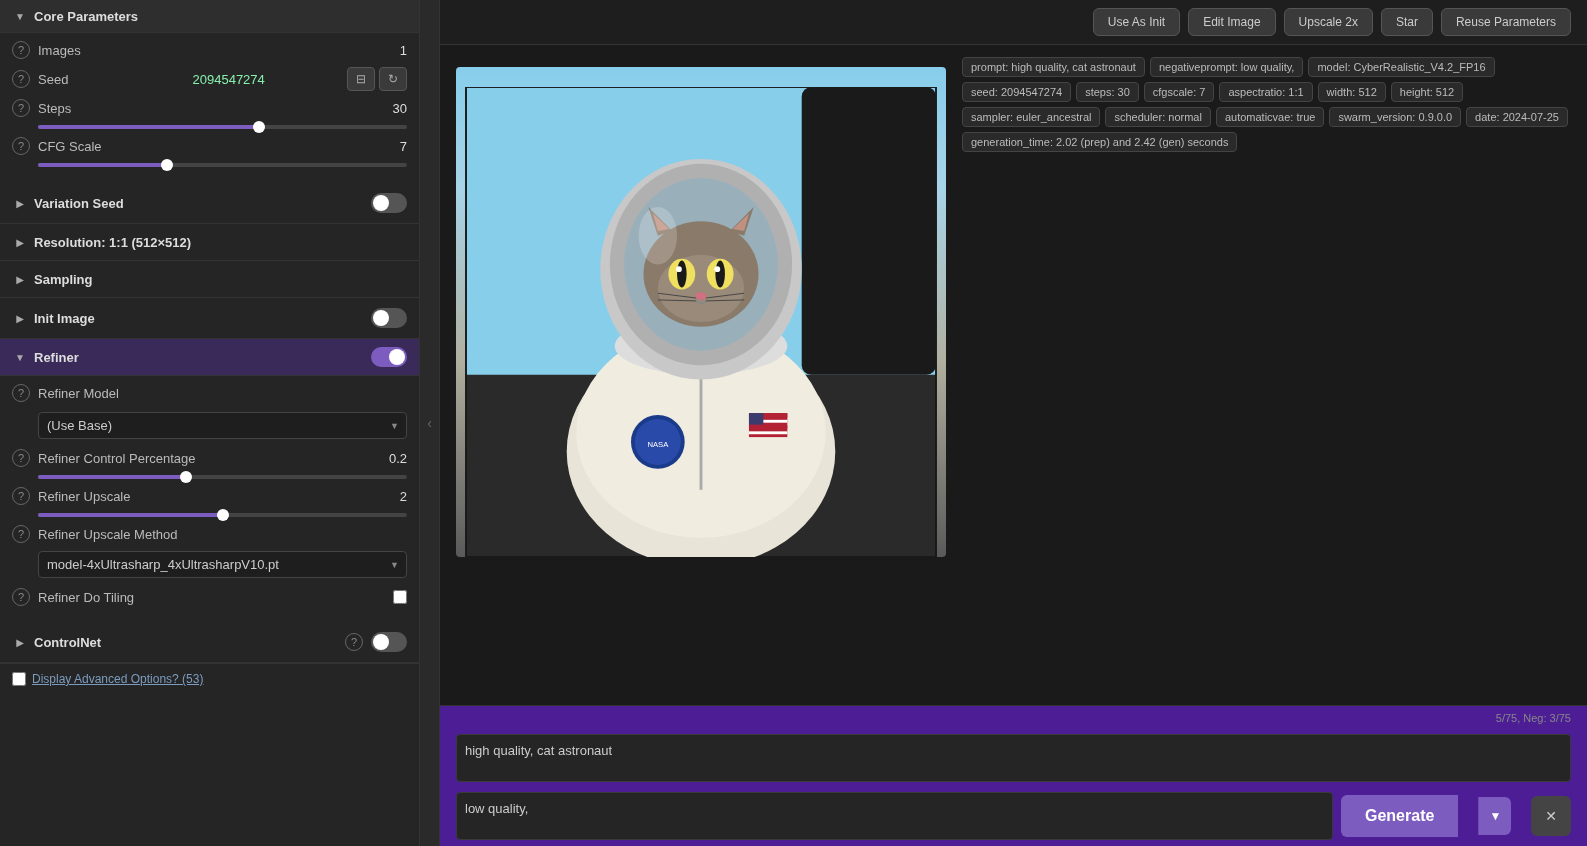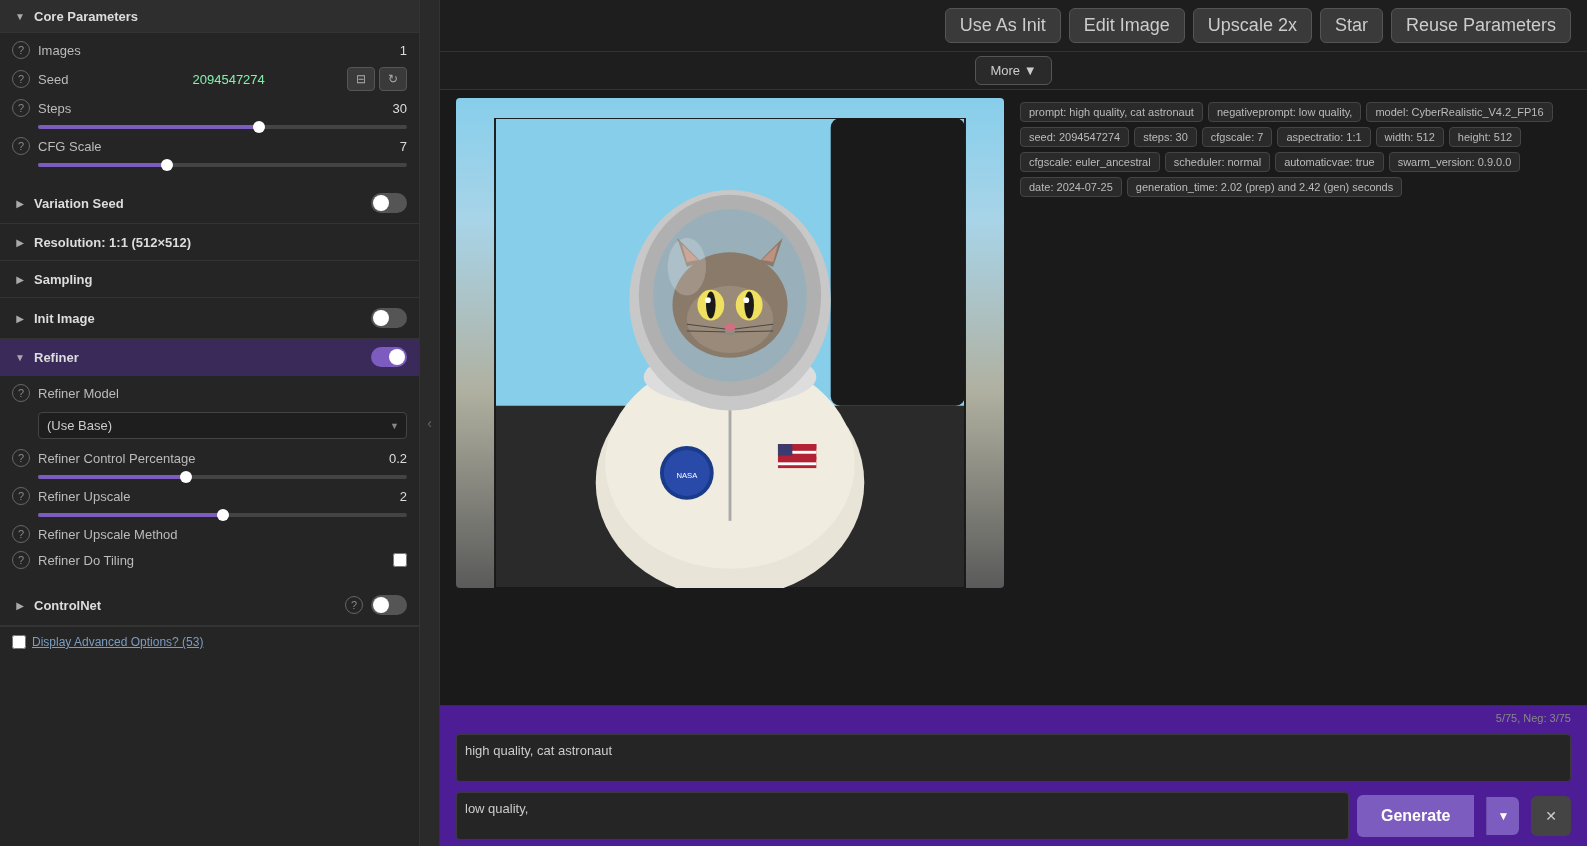--- a/index.html
+++ b/index.html
@@ -297,21 +297,21 @@
       border-bottom: 1px solid #333;
       justify-content: flex-end;
     }
 
     .toolbar-btn {
       background: #3a3a3a;
       border: 1px solid #555;
       border-radius: 6px;
       color: #ccc;
       padding: 6px 14px;
-      font-size: 18px;
+      font-size: 12px;
       cursor: pointer;
       white-space: nowrap;
     }
 
     .more-btn {
       background: #2a2a2a;
       border: 1px solid #555;
       border-radius: 6px;
       color: #ccc;
       padding: 6px 14px;
@@ -322,27 +322,28 @@
     
     .image-display {
       flex: 1;
       display: flex;
       padding: 8px 16px;
       gap: 16px;
       overflow-y: auto;
     }
 
     .generated-image {
-      width: 548px;
+      width: 490px;
       height: 490px;
       flex-shrink: 0;
       background: #333;
       border-radius: 4px;
       overflow: hidden;
       position: relative;
+      margin-top: 14px;
     }
 
     
     .metadata-panel {
       flex: 1;
       display: flex;
       flex-direction: column;
       gap: 6px;
       padding-top: 4px;
       align-items: flex-end;
@@ -571,20 +572,27 @@
         <div class="slider-track">
           <div class="slider-fill" style="width: 50%"></div>
           <div class="slider-thumb" style="left: 50%"></div>
         </div>
       </div>
 
       <div class="param-row">
         <span class="help-icon">?</span>
         <span class="param-label">Refiner Upscale Method</span>
       </div>
+      <div style="padding: 0 0 10px 26px;">
+        <div class="select-wrapper">
+          <select class="select-control">
+            <option>model-4xUltrasharp_4xUltrasharpV10.pt</option>
+          </select>
+        </div>
+      </div>
 
       <div class="param-row">
         <span class="help-icon">?</span>
         <span class="param-label">Refiner Do Tiling</span>
         <input type="checkbox" class="checkbox-control" style="">
       </div>
     </div>
 
     <div class="collapsed-section">
       <span class="chevron-icon">▶</span>
@@ -605,23 +613,20 @@
   <div class="main-content">
 
     <div class="top-toolbar">
       <button class="toolbar-btn">Use As Init</button>
       <button class="toolbar-btn">Edit Image</button>
       <button class="toolbar-btn">Upscale 2x</button>
       <button class="toolbar-btn">Star</button>
       <button class="toolbar-btn">Reuse Parameters</button>
     </div>
 
-    <div style="display:flex; justify-content:center; padding:4px 16px; background:#1e1e1e; border-bottom:1px solid #333;">
-      <button class="more-btn">More ▼</button>
-    </div>
 
     <div class="image-display">
 
       <div class="generated-image">
         <div class="cat-scene">
 
           <svg width="100%" height="100%" viewBox="0 0 490 490" xmlns="http://www.w3.org/2000/svg">
 
             <rect width="490" height="490" fill="#87CEEB"></rect>
             <rect y="300" width="490" height="190" fill="#2a2a2a"></rect>
@@ -689,39 +694,39 @@
         <div class="metadata-tags" id="metadata-tags-container">
         <span class="meta-tag">prompt: high quality, cat astronaut</span>
             <span class="meta-tag">negativeprompt: low quality,</span>
             <span class="meta-tag">model: CyberRealistic_V4.2_FP16</span>
             <span class="meta-tag">seed: 2094547274</span>
             <span class="meta-tag">steps: 30</span>
             <span class="meta-tag">cfgscale: 7</span>
             <span class="meta-tag">aspectratio: 1:1</span>
             <span class="meta-tag">width: 512</span>
             <span class="meta-tag">height: 512</span>
-            <span class="meta-tag">cfgscale: euler_ancestral</span>
+            <span class="meta-tag">sampler: euler_ancestral</span>
             <span class="meta-tag">scheduler: normal</span>
             <span class="meta-tag">automaticvae: true</span>
             <span class="meta-tag">swarm_version: 0.9.0.0</span>
             <span class="meta-tag">date: 2024-07-25</span>
             <span class="meta-tag">generation_time: 2.02 (prep) and 2.42 (gen) seconds</span>
           </div>
       </div>
     </div>
 
     <div class="bottom-bar">
 
       <div class="prompt-counter">5/75, Neg: 3/75</div>
 
       <textarea class="prompt-input" rows="2" style="">high quality, cat astronaut</textarea>
 
       <div style="display:flex; gap:8px; align-items:center;">
         <textarea class="neg-prompt-input" rows="2" style="flex: 1 1 0%;">low quality,</textarea>
-        <div style="display:flex; gap:12px; align-items:center; flex-shrink:0;">
+        <div style="display:flex; gap:20px; align-items:center; flex-shrink:0;">
           <button class="generate-btn">Generate</button>
           <button class="generate-dropdown">▼</button>
           <button class="close-btn">✕</button>
         </div>
       </div>
     </div>
 
   </div>
 </div>
 

